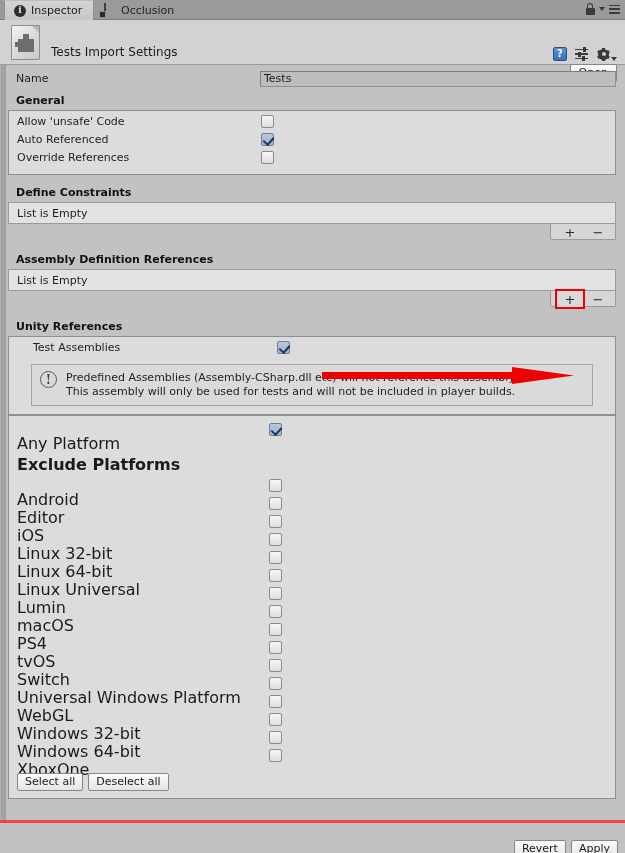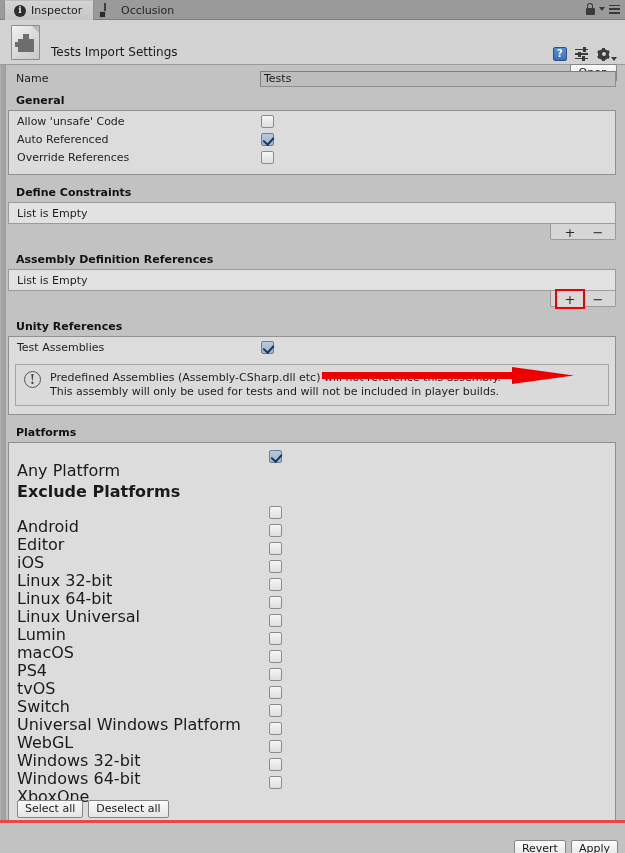--- a/index.html
+++ b/index.html
@@ -350,35 +350,34 @@
 
       <div class="section-title" style="margin-top:12px;">Assembly Definition References</div>
       <div class="list-empty">List is Empty</div>
       <div class="list-footer">
         <div class="list-footer-bg"></div>
         <div class="pm-btn highlight" style="position:absolute;right:33px;top:0;">+</div>
         <div class="pm-btn" style="position:absolute;right:5px;top:0;">−</div>
       </div>
 
       <div class="section-title" style="margin-top:12px;">Unity References</div>
-      <div class="box" style="padding:4px 0 2px;">
+      <div class="box" style="padding:4px 16px 2px;">
         <div class="row">
           <div class="row-label">Test Assemblies</div>
           <div class="cb checked"></div>
         </div>
         <div class="infobox">
           <span class="icon-warn">!</span>
           <span class="lines">
             <span style="display:block;">Predefined Assemblies (Assembly-CSharp.dll etc) will not reference this assembly.</span>
             <span style="display:block;">This assembly will only be used for tests and will not be included in player builds.</span>
           </span>
         </div>
       </div>
 
-      <div class="section-title" style="margin-top:11px;">Platforms</div>
       <div class="box" style="padding:4px 0 7px;">
         <div class="plat-row">
           <div class="lbl">Any Platform</div>
           <div class="cb checked"></div>
         </div>
         <div class="sub-title">Exclude Platforms</div>
 
         <div id="platform-list">
             <div class="plat-row">
               <div class="lbl">Android</div>

